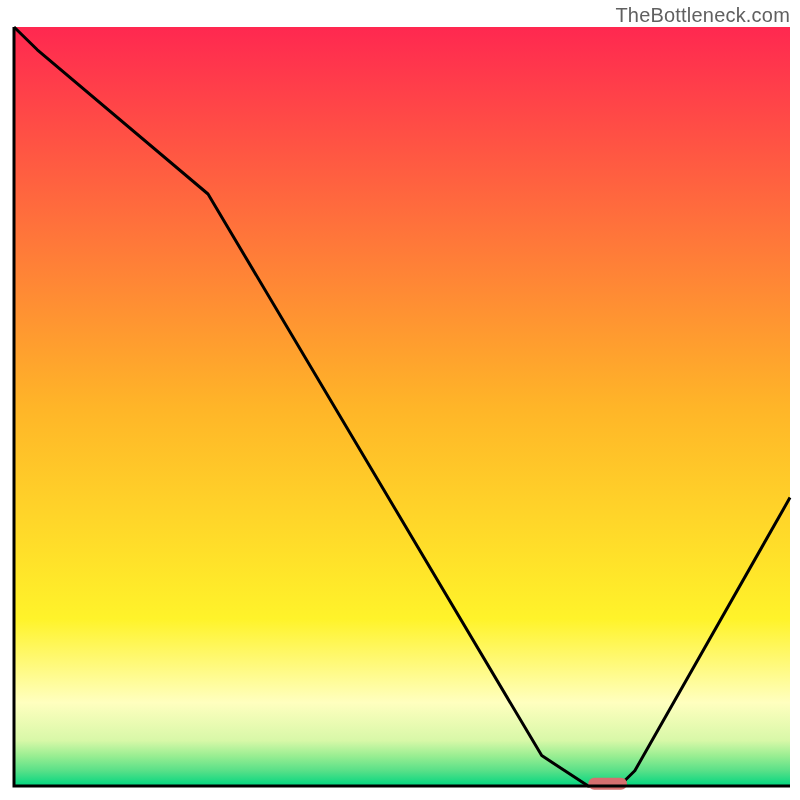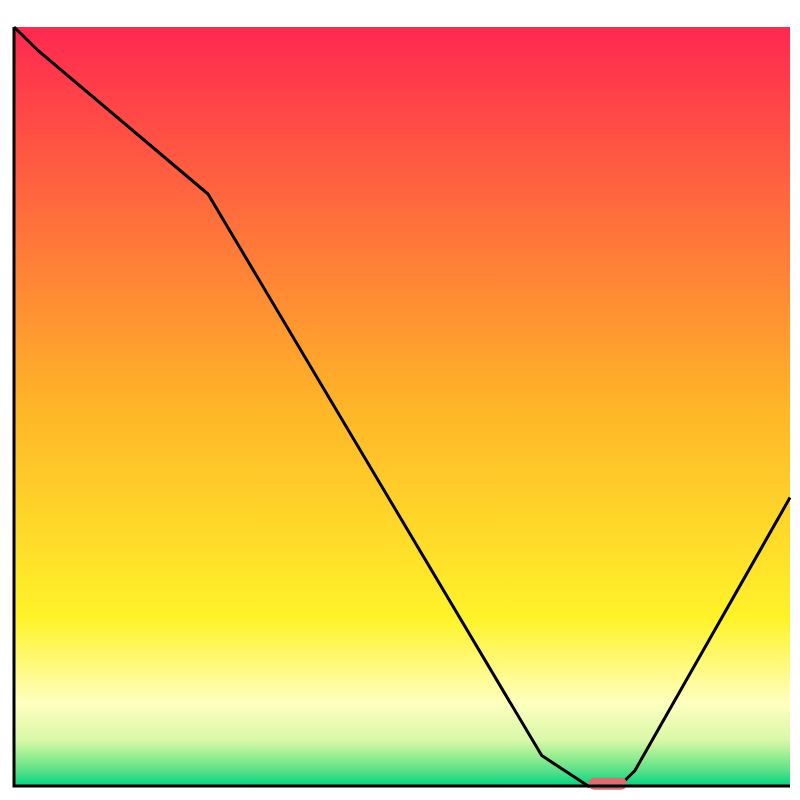--- a/index.html
+++ b/index.html
@@ -24,20 +24,21 @@
     font-weight: 500;
     letter-spacing: 0.2px;
   }
   svg {
     display: block;
   }
 </style>
 </head>
 <body>
 <div class="container">
+  <div class="watermark">TheBottleneck.com</div>
   <svg id="chart" width="800" height="800" viewBox="0 0 800 800">
       <defs>
         <linearGradient id="bg-grad" x1="0" y1="0" x2="0" y2="1">
           <stop offset="0.00%" stop-color="#ff2850"></stop>
           <stop offset="50.00%" stop-color="#ffb528"></stop>
           <stop offset="78.00%" stop-color="#fff32a"></stop>
           <stop offset="89.00%" stop-color="#ffffbf"></stop>
           <stop offset="94.00%" stop-color="#d8f8a8"></stop>
           <stop offset="96.00%" stop-color="#9aee92"></stop>
           <stop offset="98.00%" stop-color="#58e088"></stop>

